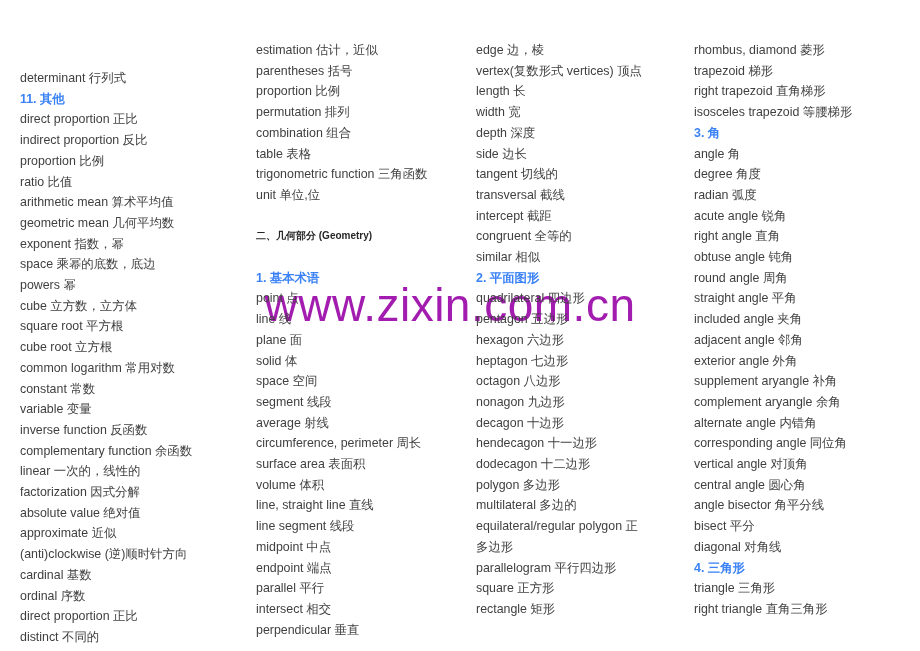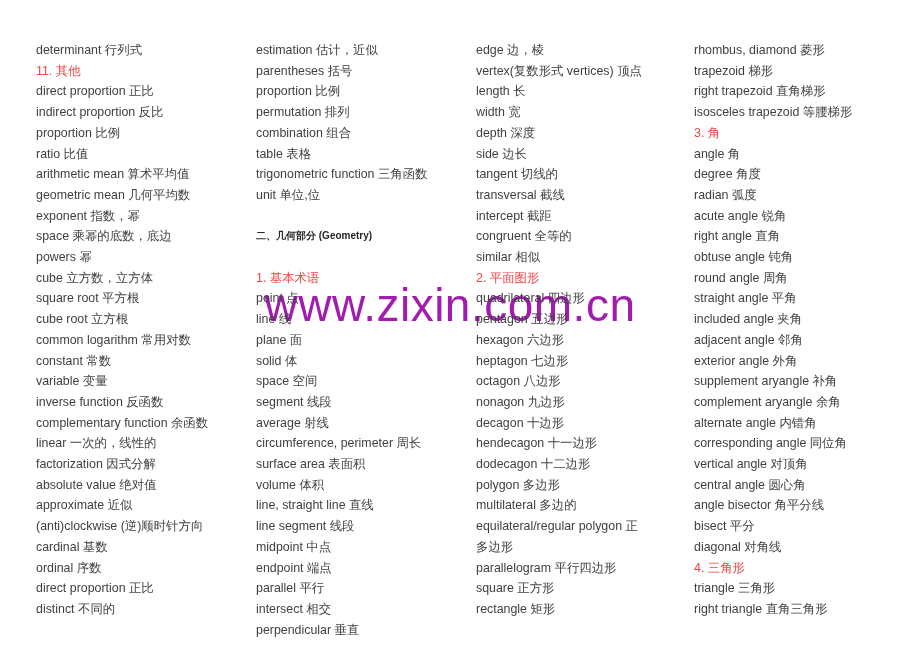--- a/index.html
+++ b/index.html
@@ -45,40 +45,40 @@
     width: 920px;
     height: 651px;
     display: flex;
     z-index: 2;
   }
   .column {
     position: relative;
     box-sizing: border-box;
     padding-top: 40px;
   }
-  .col-1 { width: 220px; padding-left: 36px; }
+  .col-1 { width: 220px; padding-left: 20px; margin-top: 28px; }
   .col-2 { width: 220px; padding-left: 36px; }
   .col-3 { width: 220px; padding-left: 36px; }
   .col-4 { width: 240px; padding-left: 34px; }
 
   .entry {
     font-size: 12.4px;
     line-height: 20.7px;
     color: #3f3f3f;
     white-space: nowrap;
     position: relative;
     z-index: 2;
   }
   .entry.wrap {
     white-space: normal;
     max-width: 172px;
   }
   .entry.heading {
-    font-weight: normal;
-    color: #ef4444;
+    font-weight: bold;
+    color: #3b82f6;
   }
   .entry.major-heading {
     font-weight: bold;
     color: #262626;
     font-size: 10px;
   }
   .entry.spacer {
     height: 20.7px;
   }
 </style>

